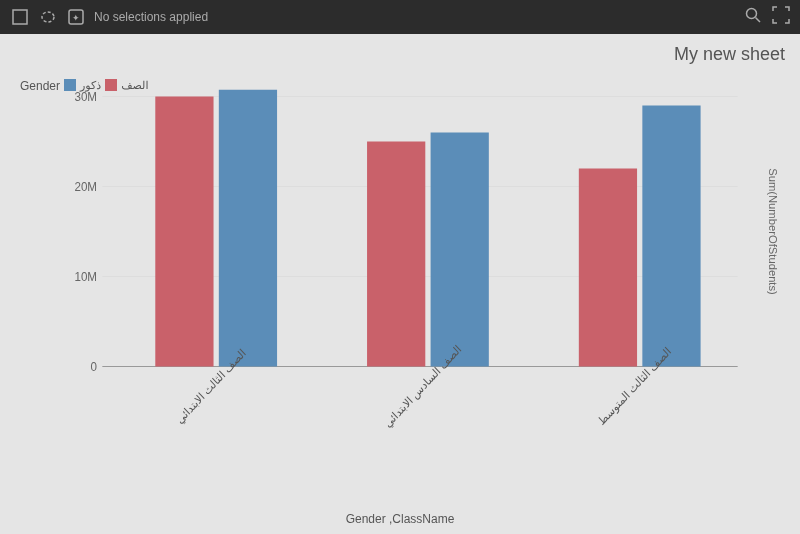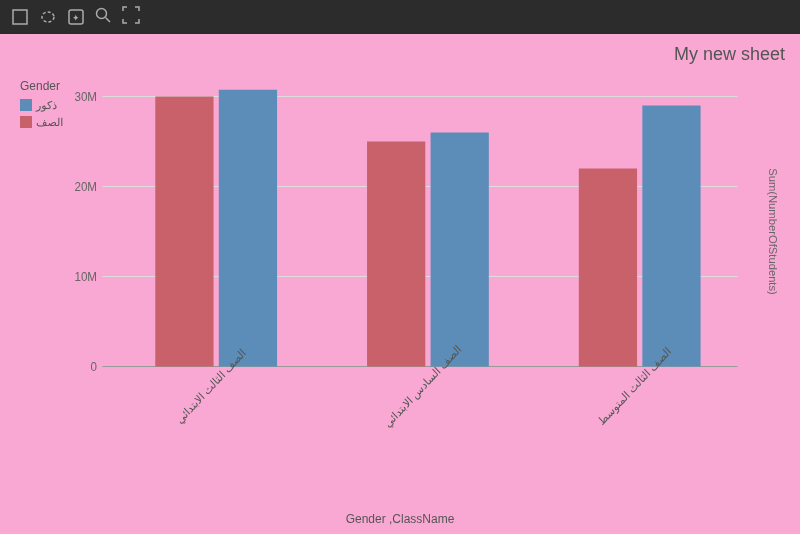--- a/index.html
+++ b/index.html
@@ -43,42 +43,42 @@
     .toolbar-right-icon {
       color: #aaa;
       font-size: 16px;
       cursor: pointer;
     }
 
     
     .main {
       width: 800px;
       height: 500px;
-      background: #f9a8d4;
+      background: #e5e5e5;
       position: relative;
       padding: 16px 0;
     }
 
     
     .sheet-title {
       position: absolute;
       top: 10px;
       right: 15px;
       font-size: 18px;
       color: #555;
       font-weight: 300;
     }
 
     
     .legend {
       position: absolute;
       top: 45px;
       left: 20px;
       display: flex;
-      flex-direction: column;
+      flex-direction: row;
       gap: 4px;
     }
     .legend-title {
       font-size: 12px;
       color: #555;
       margin-bottom: 2px;
     }
     .legend-item {
       display: flex;
       align-items: flex-start;
@@ -123,20 +123,21 @@
     <svg width="16" height="16" viewBox="0 0 16 16" fill="none">
       <ellipse cx="8" cy="8" rx="6" ry="5" stroke="#aaa" stroke-width="1.5" fill="none" stroke-dasharray="3 2"></ellipse>
     </svg>
   </div>
   <div class="toolbar-icon">
     <svg width="16" height="16" viewBox="0 0 16 16" fill="none">
       <rect x="1" y="1" width="14" height="14" rx="2" stroke="#aaa" stroke-width="1.5" fill="none"></rect>
       <text x="4" y="12" fill="#aaa" font-size="9">✦</text>
     </svg>
   </div>
+  <span class="toolbar-status">No selections applied</span>
   <div class="toolbar-right">
     <div class="toolbar-right-icon">
       <svg width="18" height="18" viewBox="0 0 18 18" fill="none">
         <circle cx="7.5" cy="7.5" r="5" stroke="#aaa" stroke-width="1.5"></circle>
         <line x1="11.5" y1="11.5" x2="16" y2="16" stroke="#aaa" stroke-width="1.5"></line>
       </svg>
     </div>
     <div class="toolbar-right-icon">
       <svg width="18" height="18" viewBox="0 0 18 18" fill="none">
         <polyline points="1,5 1,1 5,1" stroke="#aaa" stroke-width="1.5" fill="none"></polyline>

